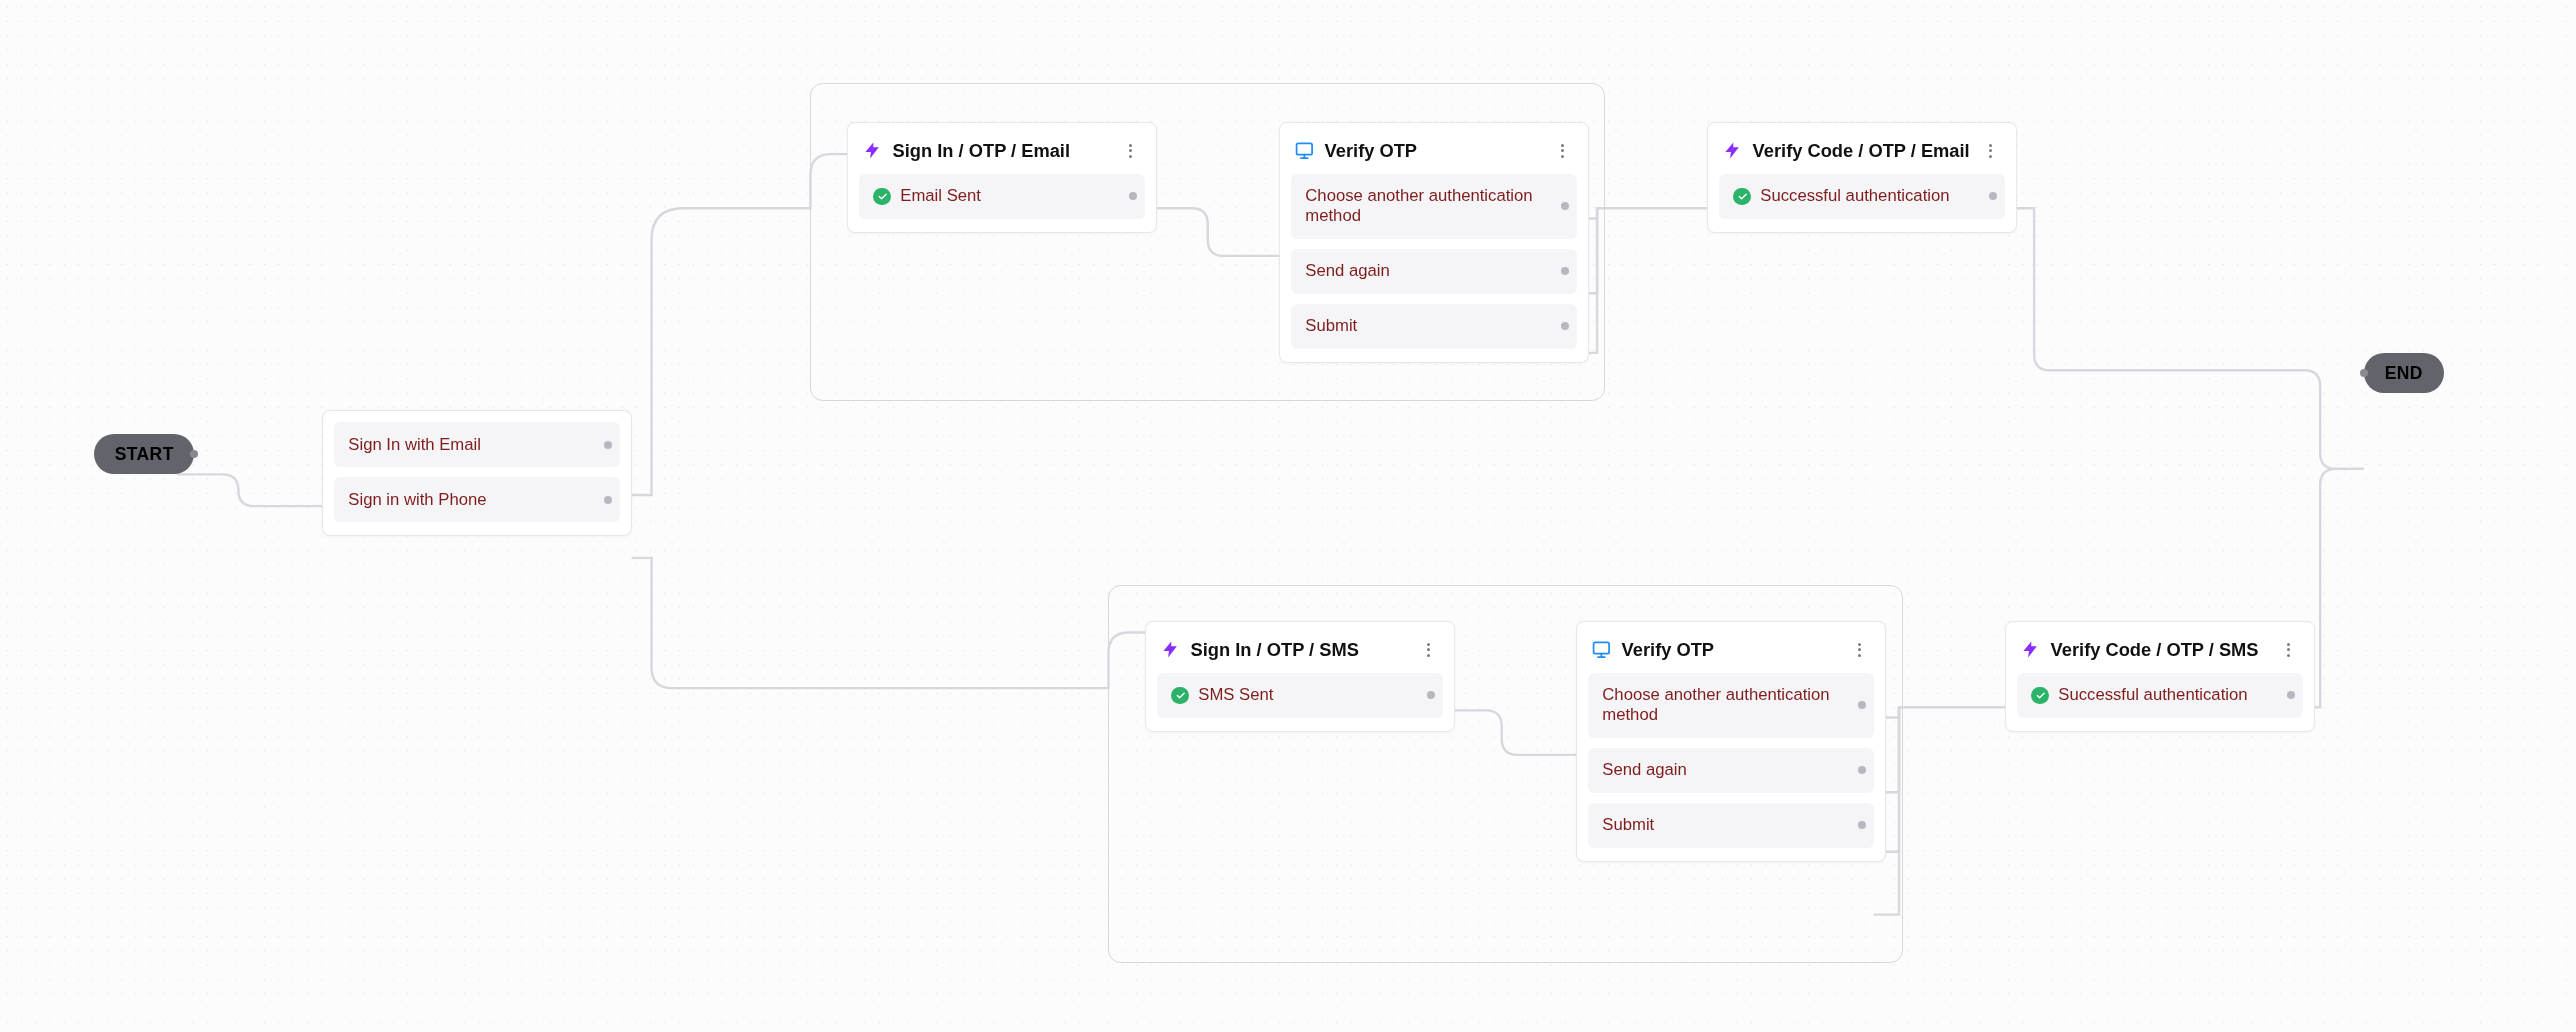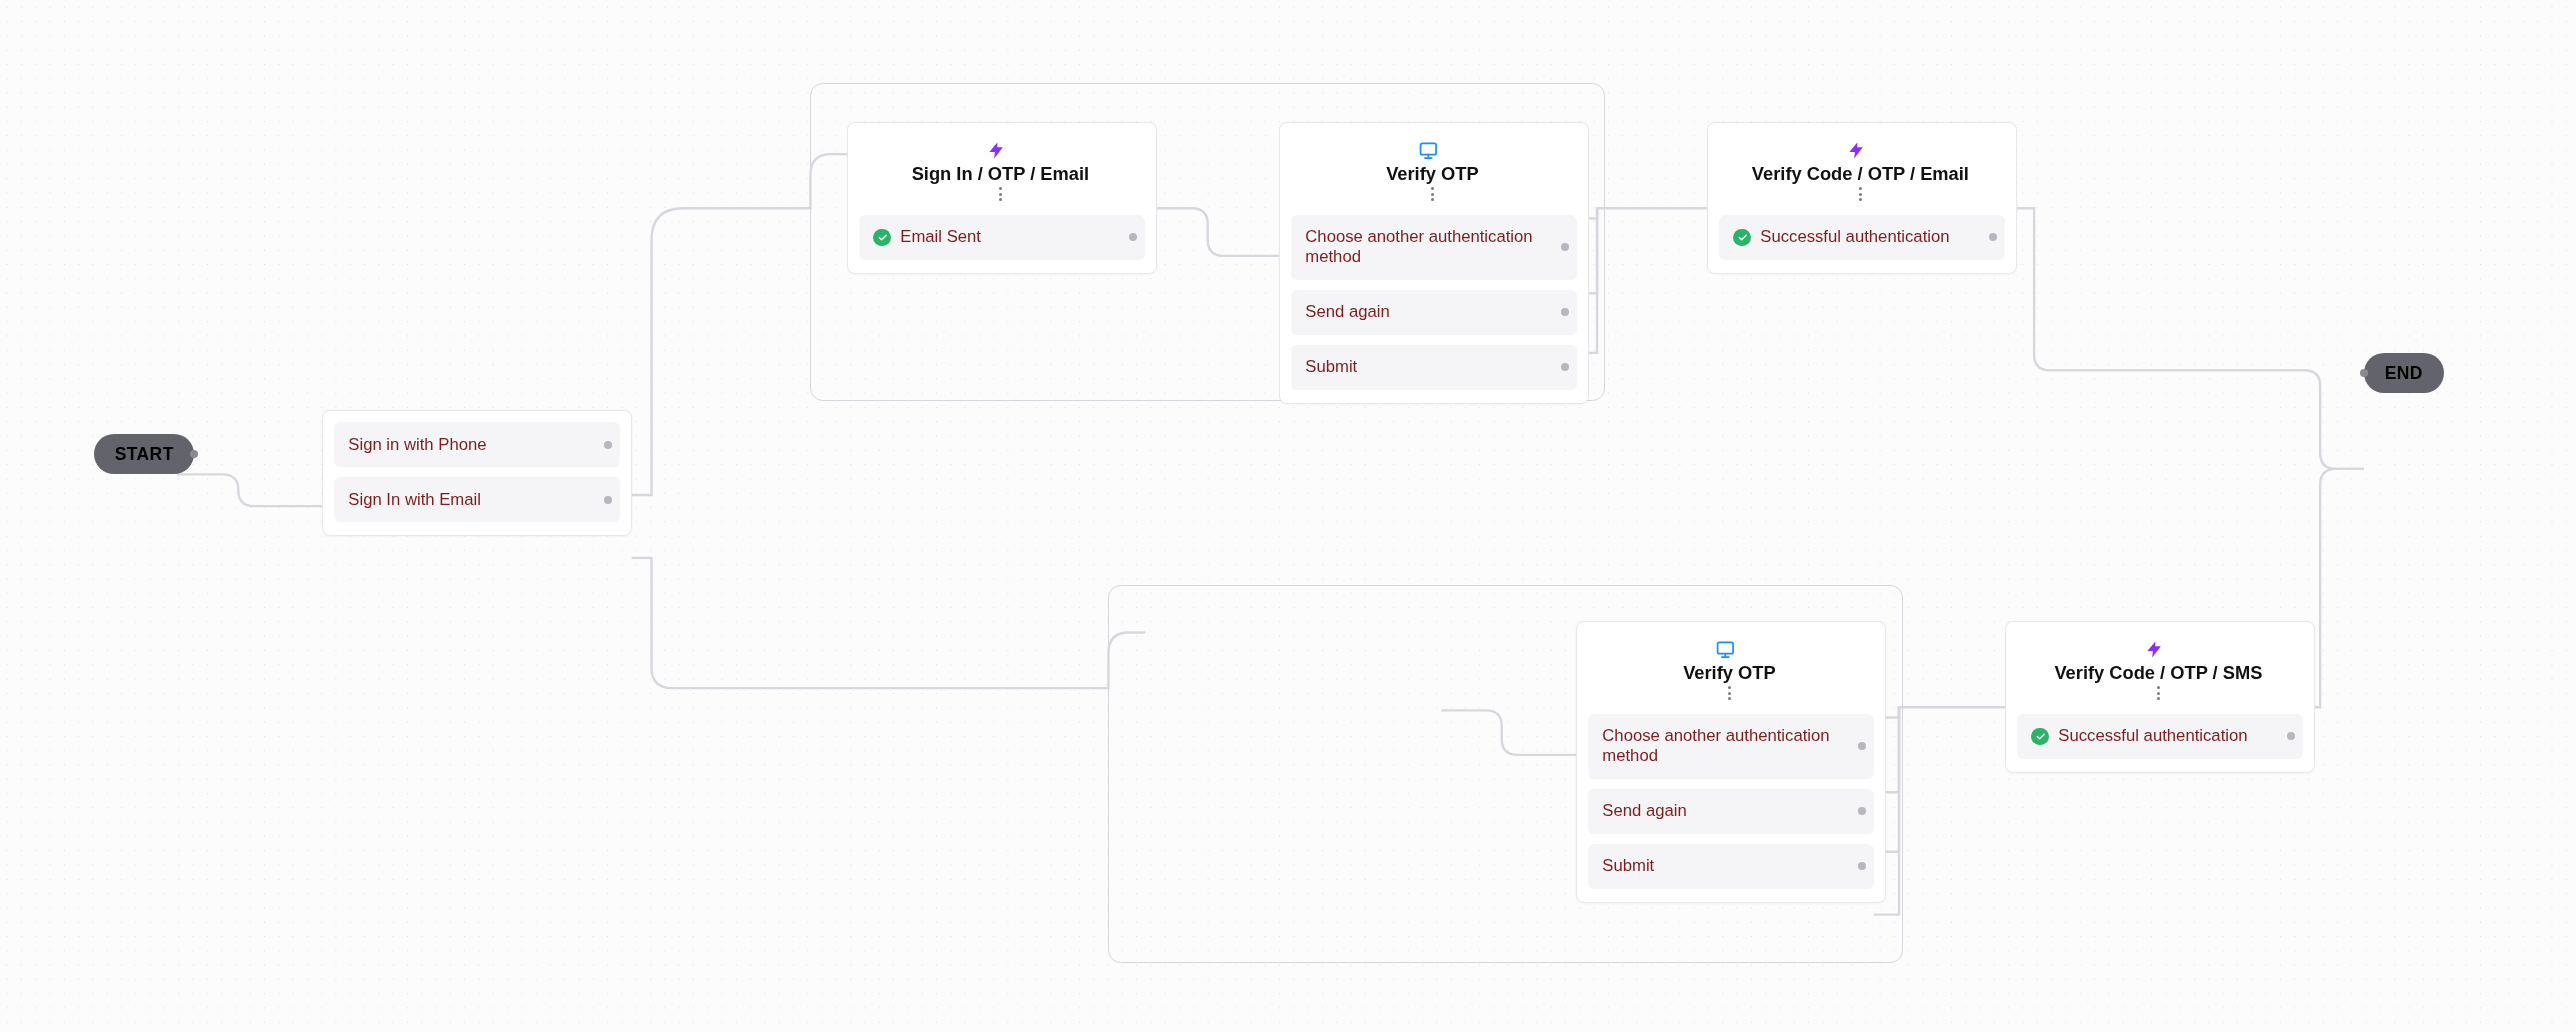--- a/index.html
+++ b/index.html
@@ -68,21 +68,20 @@
     background: #fff;
     border: 0.8px solid #e8e8ec;
     border-radius: 8px;
     box-shadow: 0 0.8px 2.4px rgba(0,0,0,0.04);
     padding: 11px 11px 12.7px 11px;
   }
   .node-header {
     display: flex;
     align-items: center;
     padding: 4.8px 4.8px 11px 1.6px;
-    flex-direction: column;
   }
   .node-icon {
     width: 24px; height: 24px;
     display: flex; align-items: center; justify-content: center;
     margin-right: 8px;
   }
   .node-title {
     font-size: 18.3px;
     font-weight: 700;
     color: #111;
@@ -172,25 +171,25 @@
   <div class="pill start" style="left:94px; top:434px;">
     <span>START</span>
   </div>
 
   <div class="pill end" style="left:2364px; top:353px;">
     <span>END</span>
   </div>
 
   <div class="node" style="left:322px; top:410px;">
     <div class="option">
+      <span>Sign In with Email</span>
+      <span class="port"></span>
+    </div>
+    <div class="option">
       <span>Sign in with Phone</span>
-      <span class="port"></span>
-    </div>
-    <div class="option">
-      <span>Sign In with Email</span>
       <span class="port"></span>
     </div>
   </div>
 
   <div class="node" style="left:847px; top:122px;">
     <div class="node-header">
       <span class="node-icon icon-bolt">
         <svg width="19" height="19" viewBox="0 0 24 24" fill="currentColor">
             <path d="M13 2 3 14h7l-1 8 11-14h-7l0-6z"></path>
           </svg>
@@ -260,20 +259,44 @@
       <span class="check">
         <svg width="11" height="11" viewBox="0 0 24 24">
             <path d="M5 12l5 5L20 7" stroke="#fff" stroke-width="3" fill="none" stroke-linecap="round" stroke-linejoin="round"></path>
           </svg>
       </span>
       <span>Successful authentication</span>
       <span class="port"></span>
     </div>
   </div>
 
+  <div class="node" style="left:1145px; top:621px;">
+    <div class="node-header">
+      <span class="node-icon icon-bolt">
+        <svg width="19" height="19" viewBox="0 0 24 24" fill="currentColor">
+            <path d="M13 2 3 14h7l-1 8 11-14h-7l0-6z"></path>
+          </svg>
+      </span>
+      <div class="node-title">Sign In / OTP / SMS</div>
+      <div class="node-menu">
+          <span></span>
+          <span></span>
+          <span></span>
+        </div>
+    </div>
+    <div class="option">
+      <span class="check">
+        <svg width="11" height="11" viewBox="0 0 24 24">
+            <path d="M5 12l5 5L20 7" stroke="#fff" stroke-width="3" fill="none" stroke-linecap="round" stroke-linejoin="round"></path>
+          </svg>
+      </span>
+      <span>SMS Sent</span>
+      <span class="port"></span>
+    </div>
+  </div>
 
   <div class="node" style="left:1576px; top:621px;">
     <div class="node-header">
       <span class="node-icon icon-screen">
         <svg width="20.7" height="20.7" viewBox="0 0 24 24" fill="none">
             <rect x="3" y="4" width="18" height="13" rx="2" stroke="currentColor" stroke-width="2"></rect>
             <path d="M8 21h8M12 17v4" stroke="currentColor" stroke-width="2" stroke-linecap="round"></path>
           </svg>
       </span>
       <div class="node-title">Verify OTP</div>

